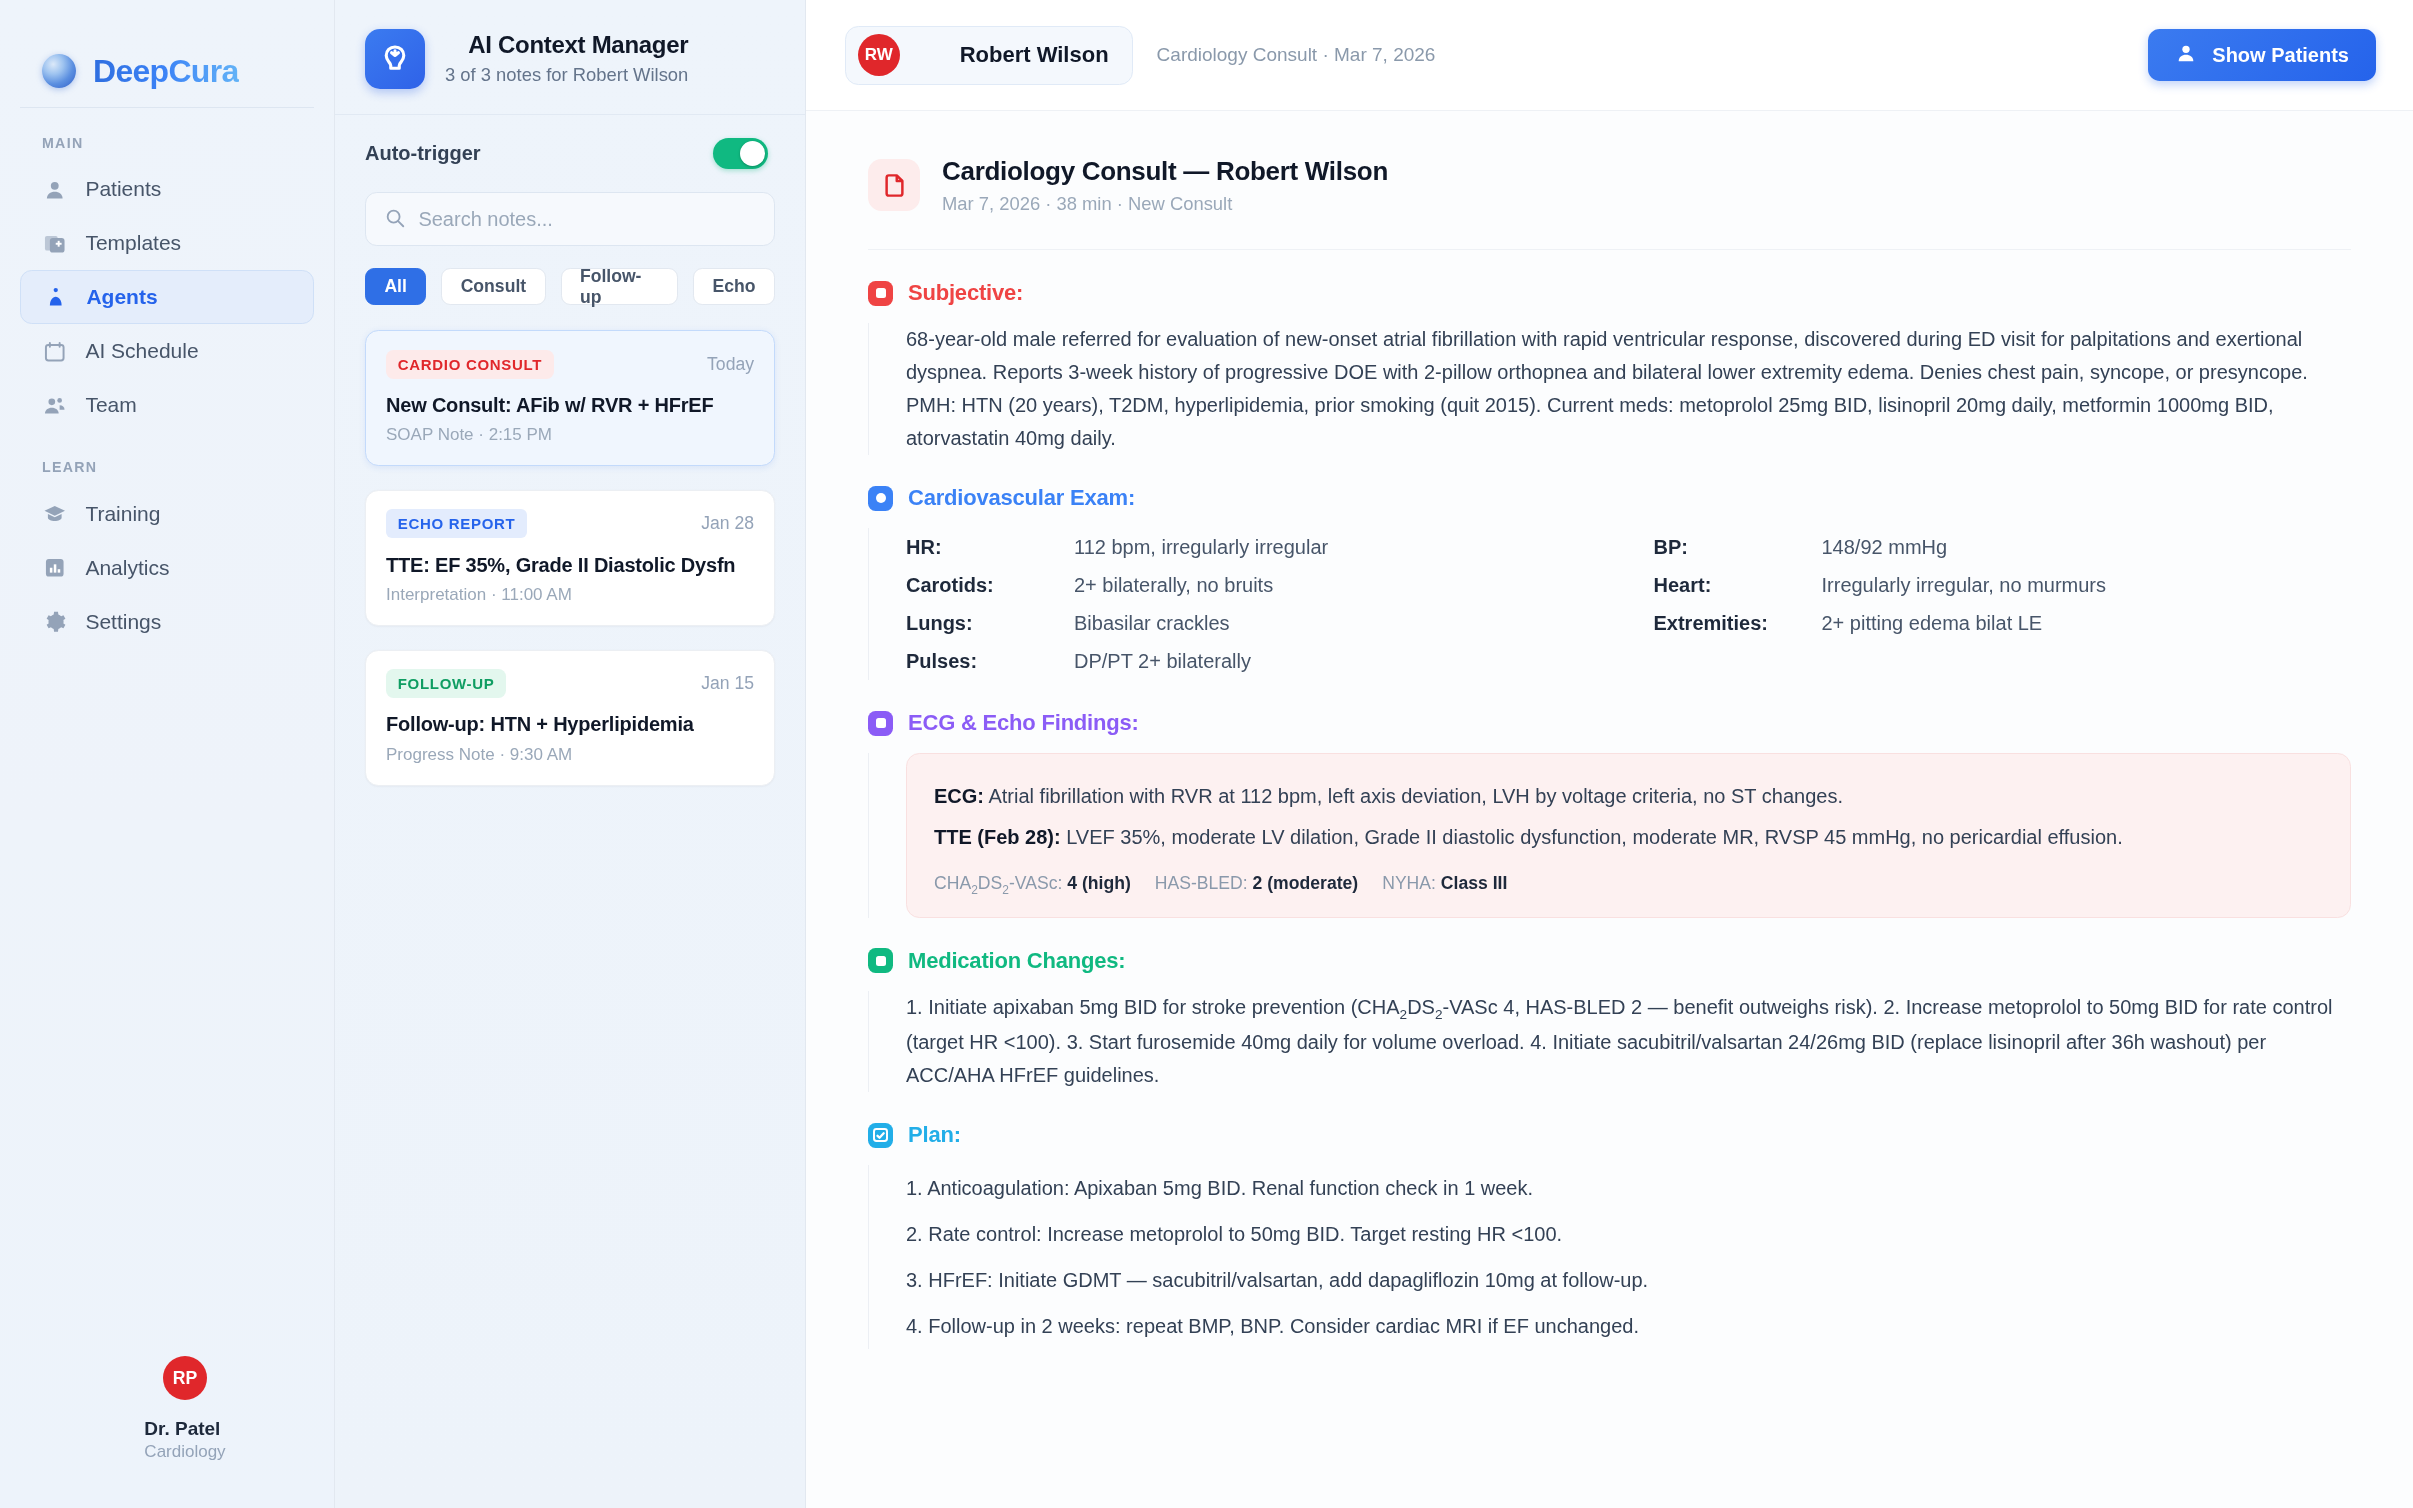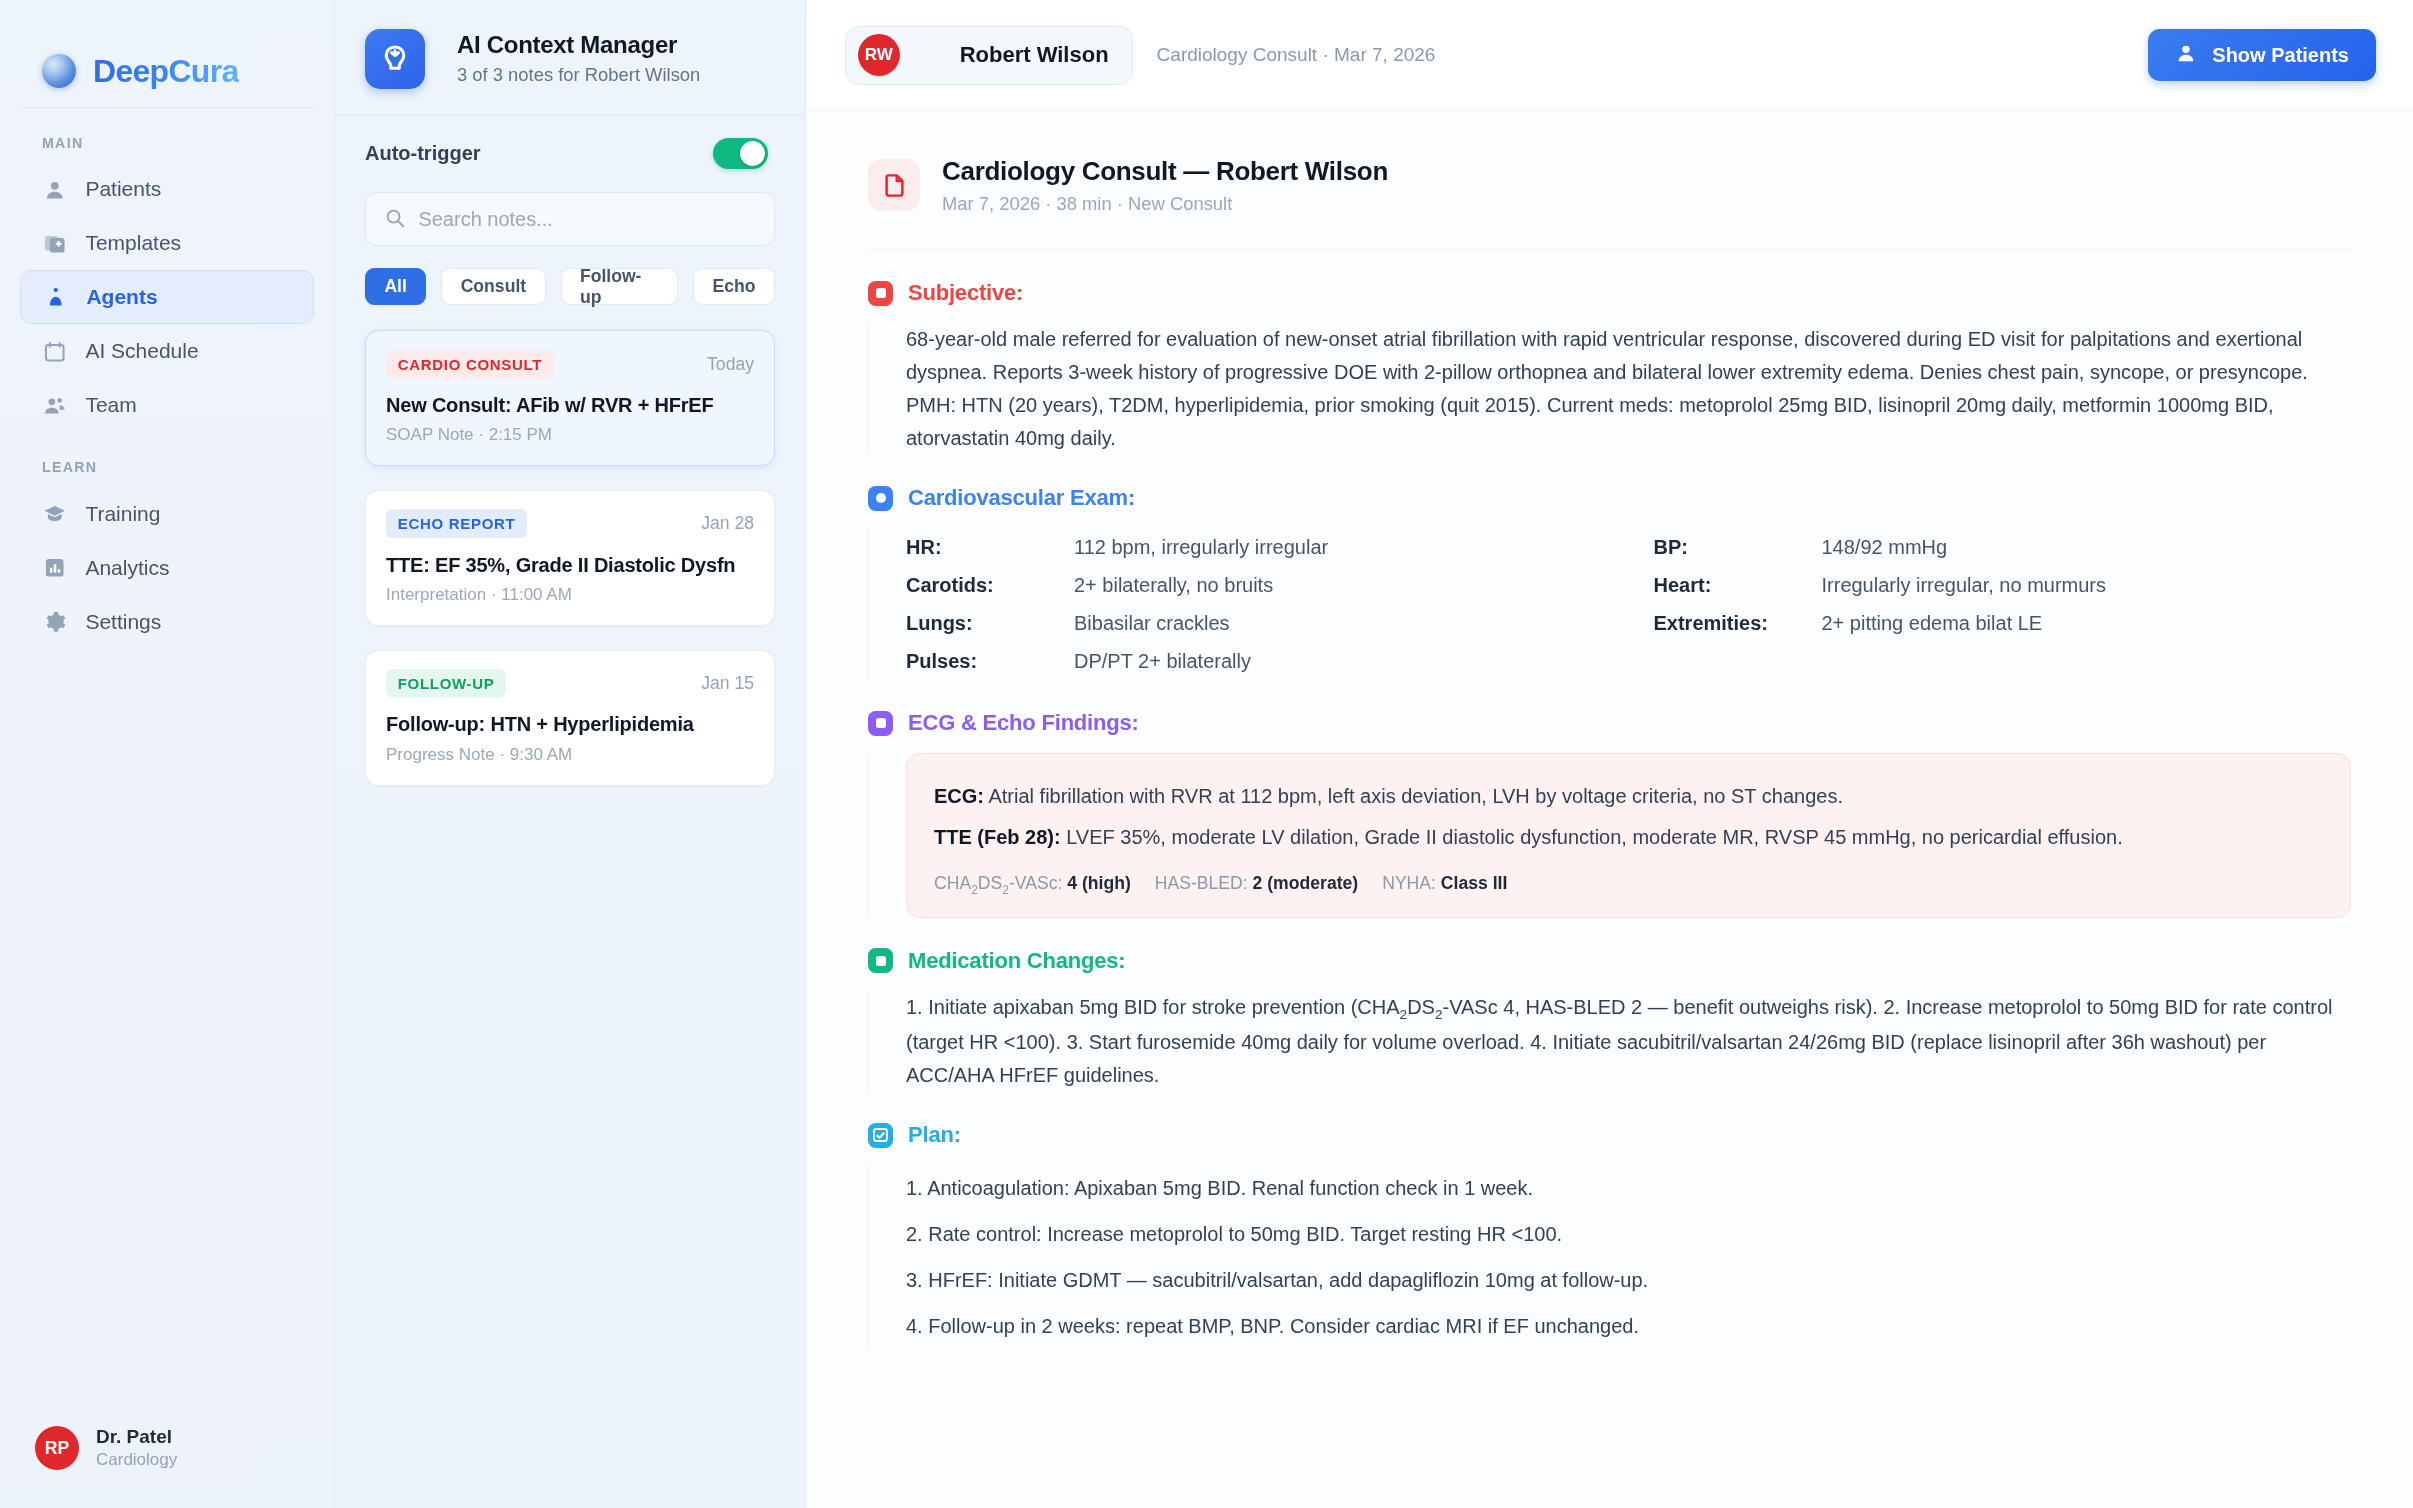--- a/index.html
+++ b/index.html
@@ -40,37 +40,37 @@
     display:flex;align-items:center;gap:18.4px;
     height:54px;margin:0 20px;padding:0 22px;border-radius:11.7px;
     color:#475569;font-size:21px;cursor:pointer;
   }
   .nav-item .ico{width:25px;height:25px;display:flex;align-items:center;justify-content:center;flex:0 0 25px;}
   .nav-item .ico svg{width:23.5px;height:23.5px;fill:#94a3b8;}
   .nav-item.active{background:#e4edfb;border:0.8px solid #cfe0f7;color:#2563eb;font-weight:600;}
   .nav-item.active .ico svg{fill:#2563eb;}
 
   .profile{
-    position:absolute;left:0;bottom:0;width:335px;
-    display:flex;align-items:center;gap:17px;padding:0 0 37px 35px;
+    position:absolute;left:0;bottom:8px;width:335px;
+    display:flex;align-items:center;gap:17px;padding:0 0 37px 35px;flex-direction:column;
   }
   .avatar-rp{
     width:44px;height:44px;border-radius:50%;background:#e0272b;
     color:#fff;font-size:17.6px;font-weight:700;display:flex;align-items:center;justify-content:center;
   }
   .profile-name{font-size:19px;font-weight:700;color:#1e293b;line-height:1.25;}
   .profile-role{font-size:17px;color:#94a3b8;line-height:1.3;}
 
   
   .ctxpanel{
     width:471px;flex:0 0 471px;height:1508px;
     background:linear-gradient(180deg,#eef4fb 0%,#edf3fa 100%);
     border-right:0.8px solid #e2e8f0;display:flex;flex-direction:column;
   }
-  .ctx-head{display:flex;align-items:center;gap:32px;padding:28.5px 30px 25px 30px;border-bottom:0.8px solid #e1e9f3;}
+  .ctx-head{display:flex;align-items:center;gap:20px;padding:28.5px 30px 25px 30px;border-bottom:0.8px solid #e1e9f3;text-align:right;}
   .ctx-badge{
     width:60px;height:60px;border-radius:15px;flex:0 0 60px;
     background:linear-gradient(140deg,#3b7bf0 0%,#2f62e8 100%);
     display:flex;align-items:center;justify-content:center;
     box-shadow:0 3.4px 10px rgba(47,98,232,.3);
   }
   .ctx-badge svg{width:34px;height:34px;stroke:#fff;fill:none;stroke-width:2.2;}
   .ctx-title{font-size:24px;font-weight:700;color:#101828;letter-spacing:-0.3px;line-height:1.2;}
   .ctx-sub{font-size:18.4px;color:#64748b;margin-top:4.2px;}
 

